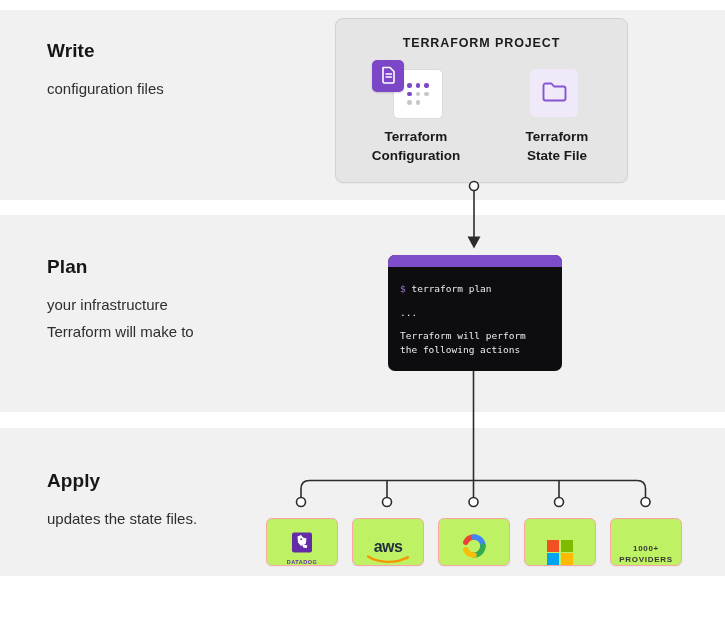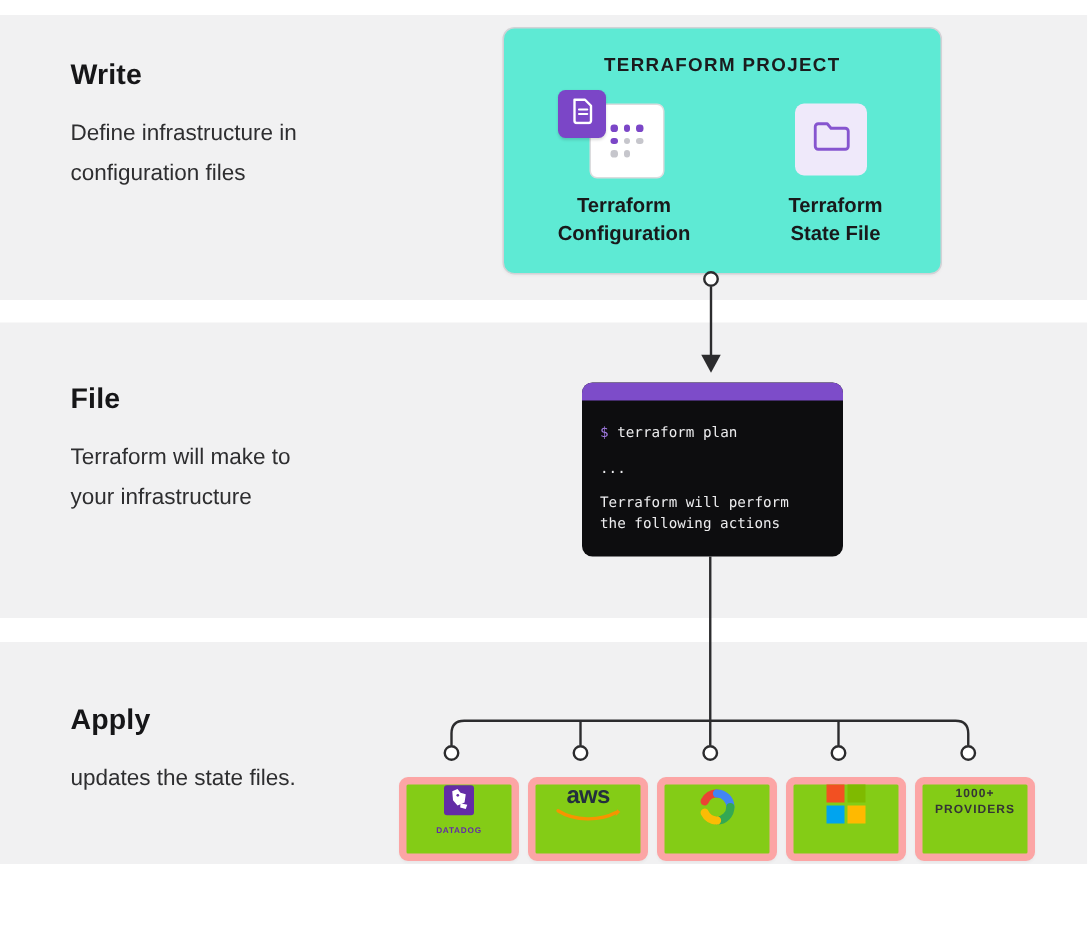--- a/index.html
+++ b/index.html
@@ -15,21 +15,21 @@
   .step-text{position:absolute;left:47px;width:230px;}
   .step-write{top:40px;}
   .step-plan{top:256px;}
   .step-apply{top:470px;}
   .step-title{font-size:19px;font-weight:700;color:#161618;margin:0 0 13px 0;letter-spacing:.1px;}
   .step-line{font-size:15px;color:#2e2e30;line-height:27px;}
 
   
   .project-card{
     position:absolute;left:335px;top:18px;width:291px;height:163px;
-    background:#5eead4;border:1px solid #d2d2d6;border-radius:8px;
+    background:#e5e5e5;border:1px solid #d2d2d6;border-radius:8px;
     box-shadow:0 1px 2px rgba(0,0,0,.04);
   }
   .card-title{margin-top:17px;text-align:center;font-size:12.5px;font-weight:700;
     letter-spacing:.9px;color:#1b1b1d;}
   .cfg-square{
     position:absolute;left:57px;top:50px;width:48px;height:48px;background:#fff;
     border:1px solid #dcdcde;border-radius:5px;display:flex;align-items:center;justify-content:center;
   }
   .dots-grid{display:grid;grid-template-columns:repeat(3,4.5px);grid-auto-rows:4.5px;gap:4px;}
   .dot{width:4.5px;height:4.5px;border-radius:50%;}
@@ -63,23 +63,23 @@
   .t-line-2{top:40px;}
   .t-line-3{top:63px;}
   .t-line-4{top:77px;}
   .t-prompt{color:#a07ae0;}
 
   
   .connectors{position:absolute;left:0;top:0;pointer-events:none;}
 
   
   .provider-box{
-    position:absolute;top:518px;width:70px;height:46px;background:#84cc16;
-    border:5px solid #fca5a5;border-radius:6px;
-    display:flex;flex-direction:column;align-items:center;justify-content:flex-start;
+    position:absolute;top:518px;width:70px;height:46px;background:#bef264;
+    border:1px solid #fca5a5;border-radius:6px;
+    display:flex;flex-direction:column;align-items:center;justify-content:flex-end;
     box-shadow:0 1px 2px rgba(0,0,0,.04);
   }
   .pb-1{left:266px;} .pb-2{left:352px;} .pb-3{left:438px;} .pb-4{left:524px;} .pb-5{left:610px;}
   .datadog-label{font-size:5.5px;font-weight:700;color:#632ca6;letter-spacing:.5px;margin-top:1px;}
   .aws-wrap{display:flex;flex-direction:column;align-items:center;line-height:1;}
   .aws-text{font-size:16px;font-weight:700;color:#232f3e;letter-spacing:-.5px;}
   .ms-grid{display:grid;grid-template-columns:12px 12px;grid-auto-rows:12px;gap:1.5px;}
   .ms-sq{width:12px;height:12px;}
   .ms-red{background:#f25022;} .ms-green{background:#7fba00;}
   .ms-blue{background:#00a4ef;} .ms-yellow{background:#ffb900;}
@@ -90,28 +90,27 @@
 <body>
 
 <div id="canvas">
 
   <div class="band band-1"></div>
   <div class="band band-2"></div>
   <div class="band band-3"></div>
 
   <div class="step-text step-write">
     <div class="step-title">Write</div>
-    <div class="step-line">Define infrastructure in</div>
     <div class="step-line">configuration files</div>
   </div>
 
   <div class="step-text step-plan">
-    <div class="step-title">File</div>
+    <div class="step-title">Plan</div>
+    <div class="step-line">your infrastructure</div>
     <div class="step-line">Terraform will make to</div>
-    <div class="step-line">your infrastructure</div>
   </div>
 
   <div class="step-text step-apply">
     <div class="step-title">Apply</div>
     <div class="step-line">updates the state files.</div>
   </div>
 
   <div class="project-card">
     <div class="card-title">TERRAFORM PROJECT</div>
 

